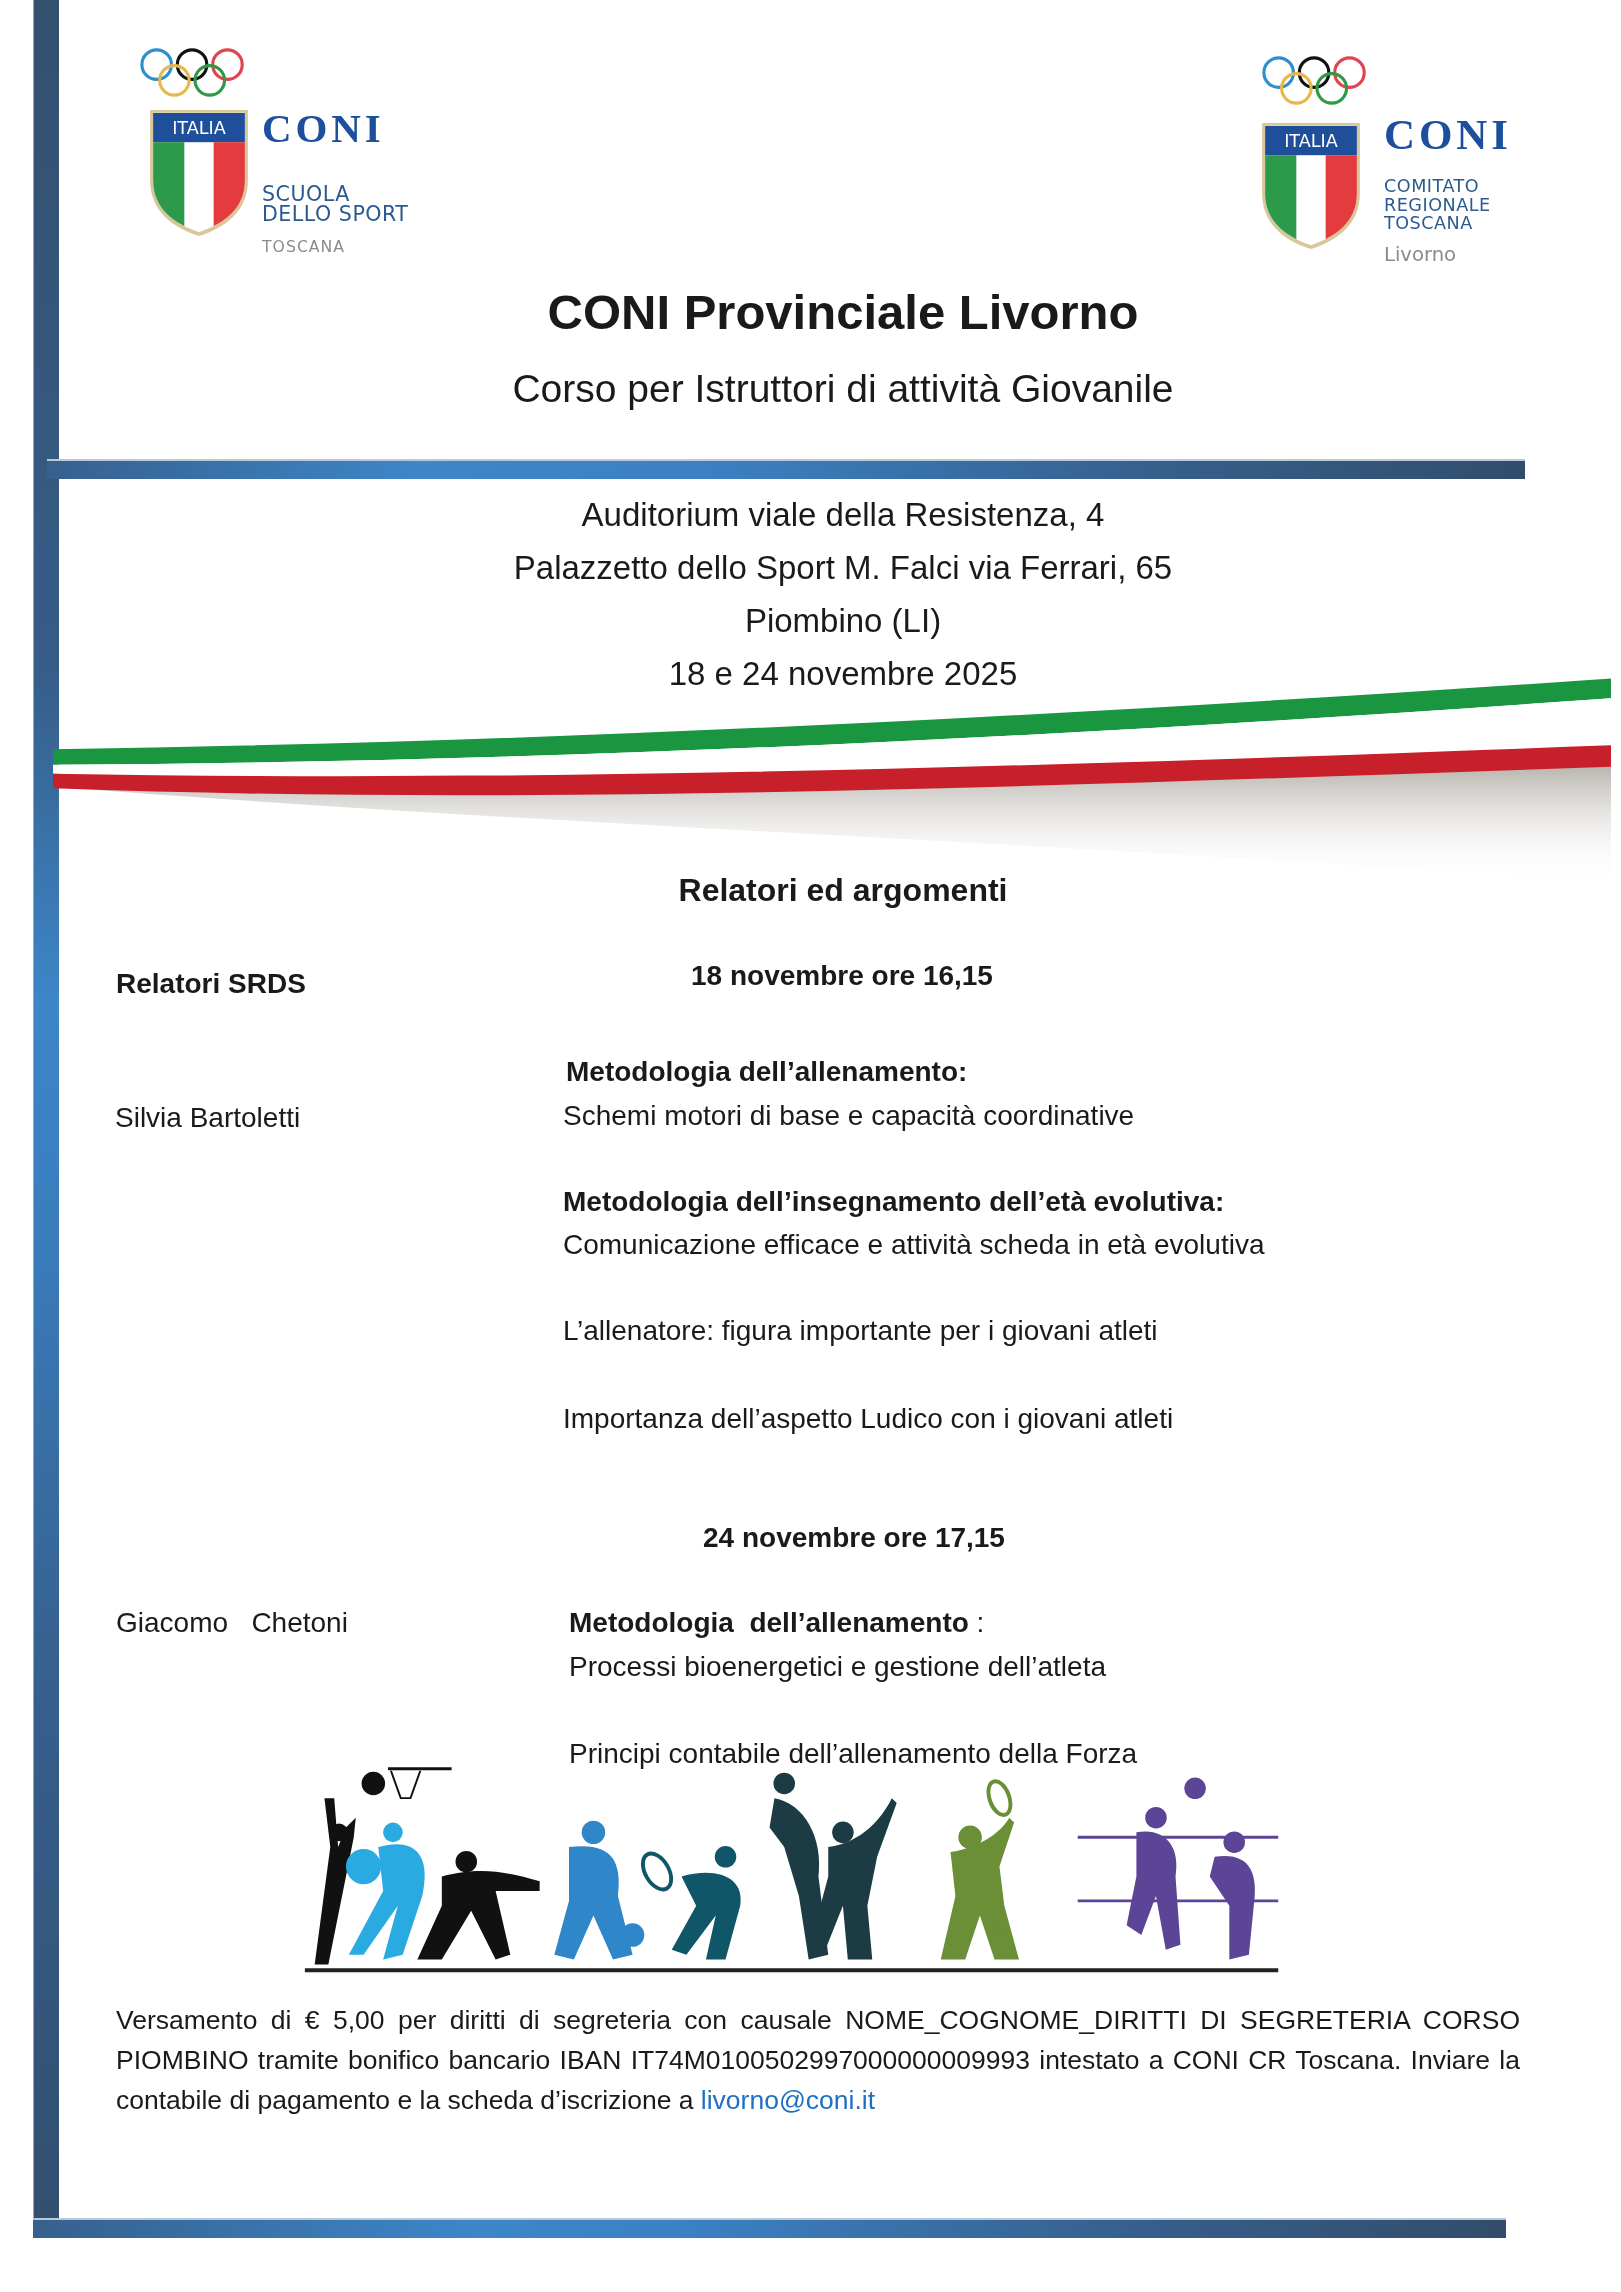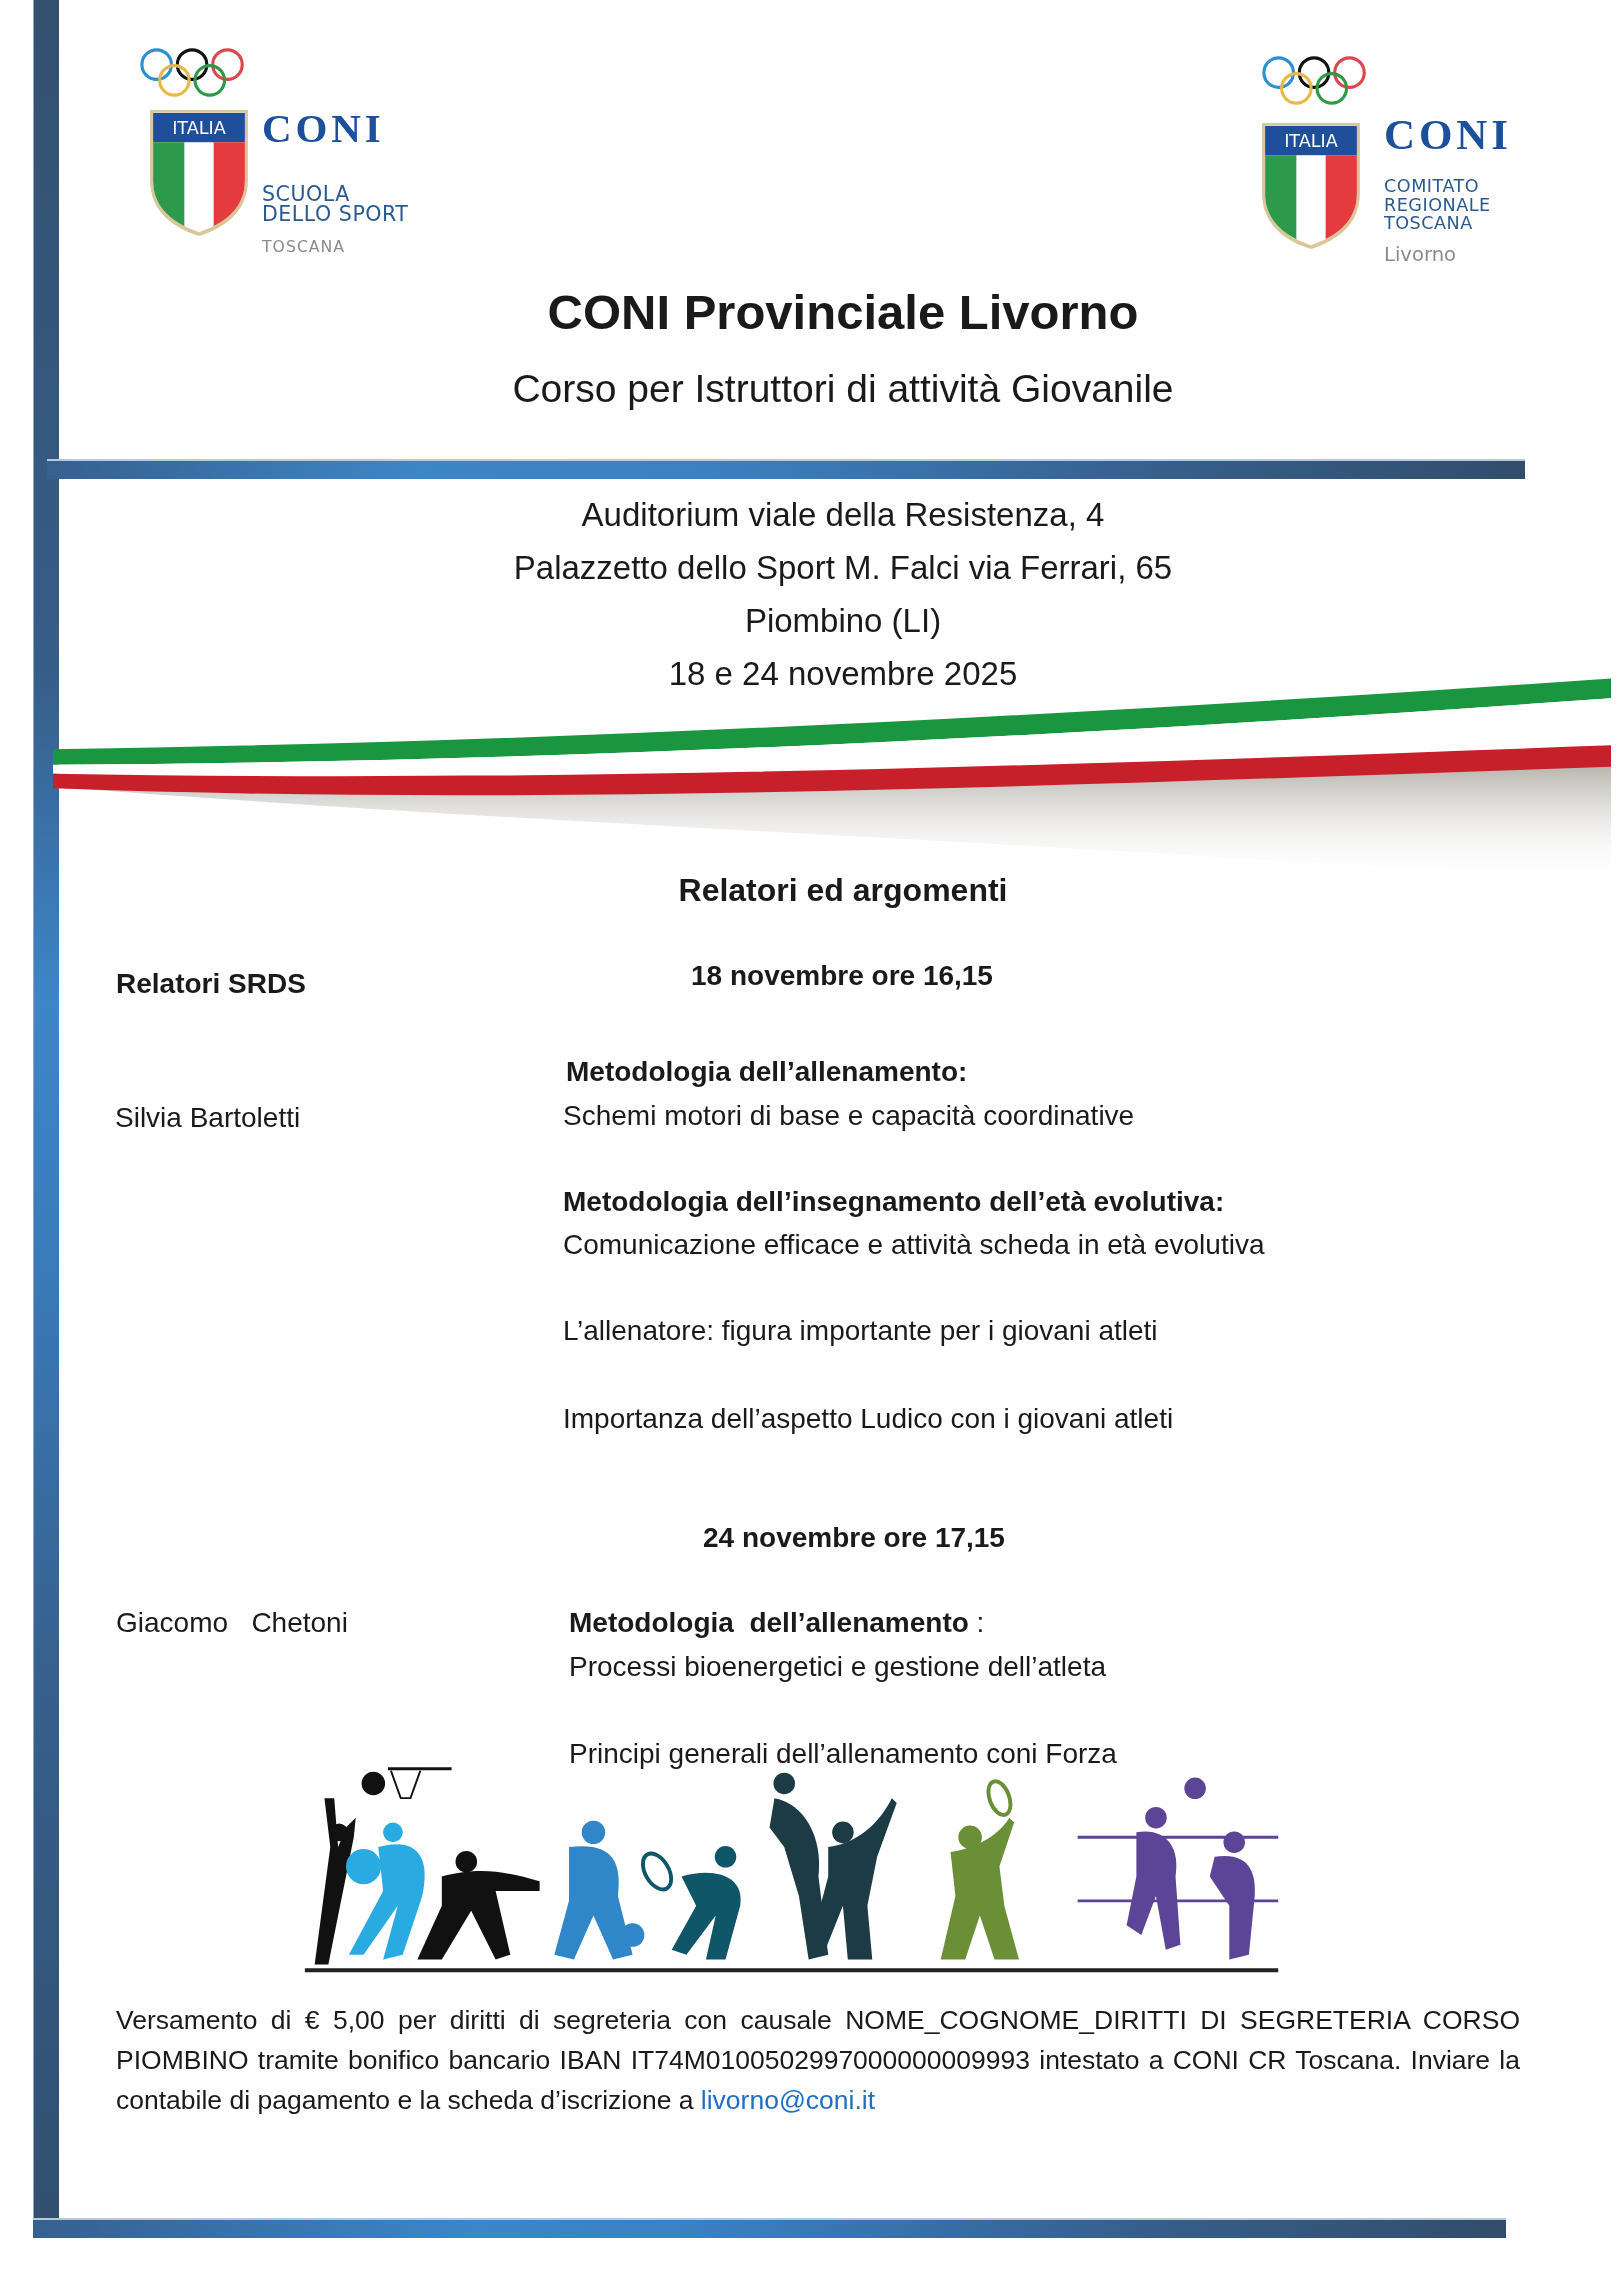--- a/index.html
+++ b/index.html
@@ -181,21 +181,21 @@
 <div class="txt" style="left:563px; top:1229px;">Comunicazione efficace e attività scheda in età evolutiva</div>
 
 <div class="txt" style="left:563px; top:1315px;">L’allenatore: figura importante per i giovani atleti</div>
 <div class="txt" style="left:563px; top:1403px;">Importanza dell’aspetto Ludico con i giovani atleti</div>
 
 <div class="txt b" style="left:703px; top:1522px;">24  novembre ore 17,15</div>
 
 <div class="txt" style="left:116px; top:1607px; white-space:pre;">Giacomo   Chetoni</div>
 <div class="txt" style="left:569px; top:1607px; white-space:pre;"><span class="b">Metodologia  dell’allenamento</span><span> :</span></div>
 <div class="txt" style="left:569px; top:1651px;">Processi bioenergetici e gestione dell’atleta</div>
-<div class="txt" style="left:569px; top:1738px;">Principi generali dell’allenamento coni Forza</div>
+<div class="txt" style="left:569px; top:1738px;">Principi contabile dell’allenamento della Forza</div>
 
 <svg class="sports" width="1000" height="225" viewBox="0 0 1020 230">
 
   <g>
     <circle cx="80" cy="25" r="12" fill="#111"></circle>
     <line x1="95" y1="10" x2="160" y2="10" stroke="#111" stroke-width="3"></line>
     <path d="M98 12 L108 40 L118 40 L128 12" fill="none" stroke="#111" stroke-width="2"></path>
   </g>
 
   <path d="M30 40 L36 90 L28 150 L20 210 L34 210 L44 160 L52 120 L60 80 L62 60 L52 70 L44 90 L40 40 Z" fill="#111"></path>

